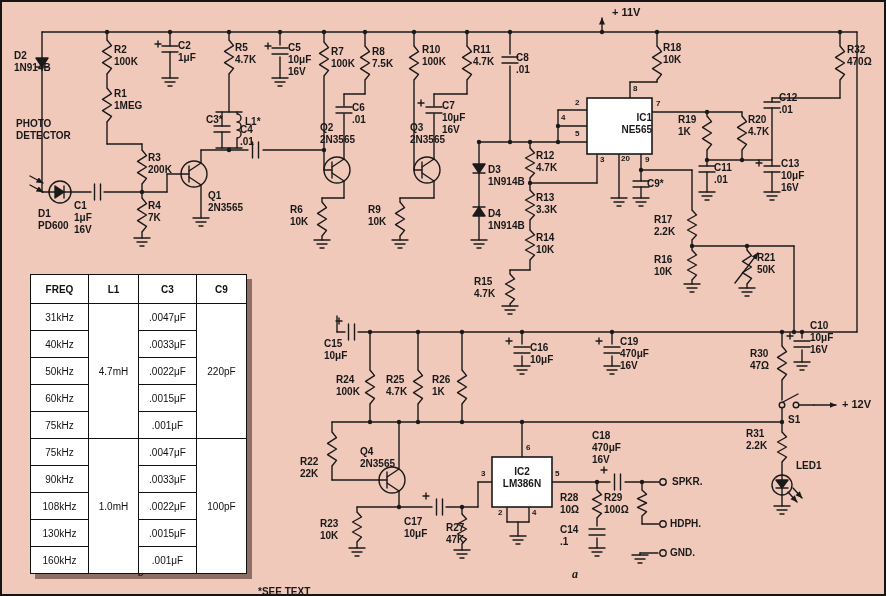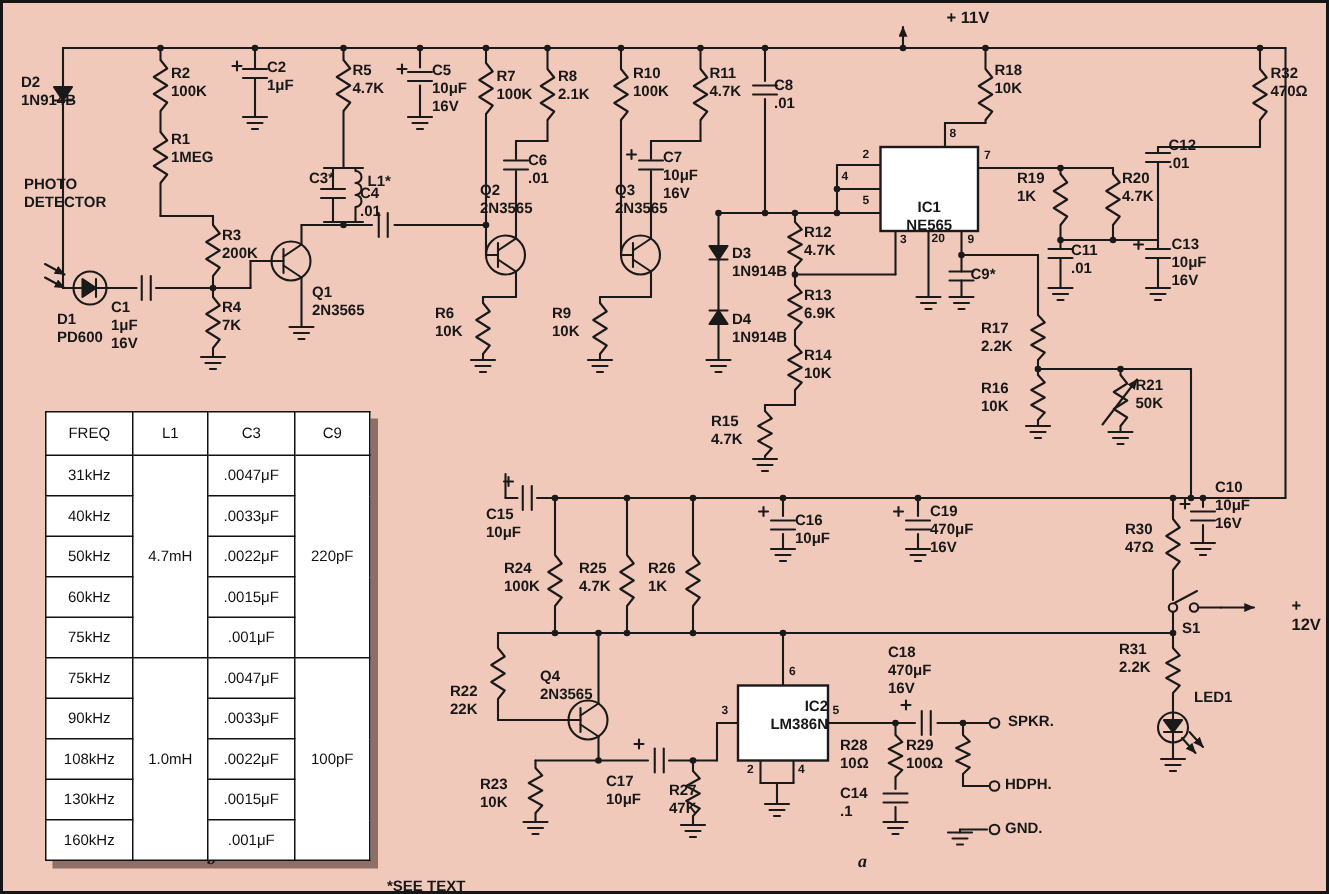--- a/index.html
+++ b/index.html
@@ -1,27 +1,27 @@
 <!DOCTYPE html>
 <html><head>
 <meta charset="utf-8">
 <style>
   html,body{margin:0;padding:0;background:#888;}
   #page{position:relative;width:886px;height:596px;background:#f0c9bb;border:2px solid #151515;box-sizing:border-box;overflow:hidden;font-family:"Liberation Sans",sans-serif;}
   #schem{position:absolute;left:0;top:0;}
   .lb{position:absolute;font:bold 10px/1.18 "Liberation Sans",sans-serif;color:#181818;white-space:pre-line;}
   .pin{font:bold 8px/1 "Liberation Sans",sans-serif;}
-  .big{font-size:11px;margin-left:19px;}
-  .icl{text-align:center;width:65px;margin-top:21px;}
-  .icl2{text-align:right;width:60px;}
+  .big{font-size:11px;}
+  .icl{text-align:right;width:65px;}
+  .icl2{text-align:center;width:60px;}
   .fig{font:italic bold 12px/1 "Liberation Serif",serif;}
   .note{font-size:10px;margin-top:24px;}
   .ftable{position:absolute;left:28px;top:272px;border-collapse:collapse;background:#ffffff;box-shadow:5px 5px 0 rgba(45,20,15,.5);font:10px "Liberation Sans",sans-serif;color:#111;}
   .ftable th,.ftable td{border:1px solid #111;text-align:center;padding:0 3px;height:26px;}
-  .ftable th{height:28px;font-weight:normal;}
+  .ftable th{height:28px;font-weight:bold;}
   .bcap{position:absolute;left:28px;top:564px;width:222px;text-align:center;}
 </style>
 </head>
 <body>
 
 <div id="page">
 
   <svg id="schem" width="886" height="596" viewBox="0 0 886 596">
     <defs>
       <marker id="ah" markerWidth="9" markerHeight="8" refX="6.5" refY="3" orient="auto" markerUnits="userSpaceOnUse">
@@ -451,21 +451,21 @@
   <div class="lb" style="left:176px;top:38px">C2
 1μF</div>
   <div class="lb" style="left:233px;top:40px">R5
 4.7K</div>
   <div class="lb" style="left:286px;top:40px">C5
 10μF
 16V</div>
   <div class="lb" style="left:329px;top:44px">R7
 100K</div>
   <div class="lb" style="left:370px;top:44px">R8
-2.1K</div>
+7.5K</div>
   <div class="lb" style="left:420px;top:42px">R10
 100K</div>
   <div class="lb" style="left:471px;top:42px">R11
 4.7K</div>
   <div class="lb" style="left:514px;top:50px">C8
 .01</div>
   <div class="lb big" style="left:610px;top:4px">+ 11V</div>
   <div class="lb" style="left:661px;top:40px">R18
 10K</div>
   <div class="lb" style="left:845px;top:42px">R32
@@ -502,21 +502,21 @@
 10K</div>
   <div class="lb" style="left:366px;top:202px">R9
 10K</div>
   <div class="lb" style="left:486px;top:162px">D3
 1N914B</div>
   <div class="lb" style="left:486px;top:206px">D4
 1N914B</div>
   <div class="lb" style="left:534px;top:148px">R12
 4.7K</div>
   <div class="lb" style="left:534px;top:190px">R13
-6.9K</div>
+3.3K</div>
   <div class="lb" style="left:534px;top:230px">R14
 10K</div>
   <div class="lb" style="left:472px;top:274px">R15
 4.7K</div>
   <div class="lb icl" style="left:585px;top:110px">IC1
 NE565</div>
   <div class="lb" style="left:676px;top:112px">R19
 1K</div>
   <div class="lb" style="left:746px;top:112px">R20
 4.7K</div>

